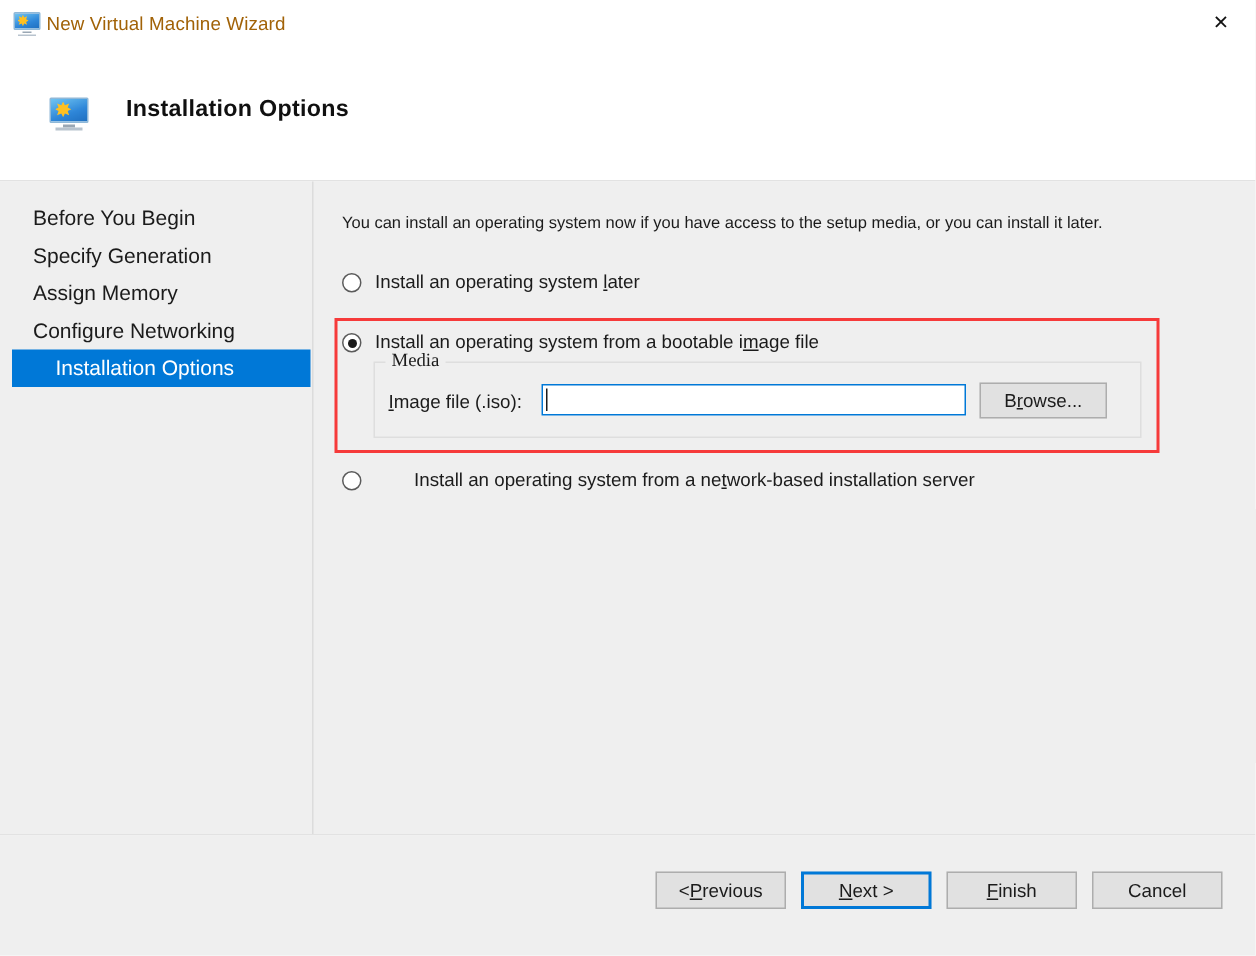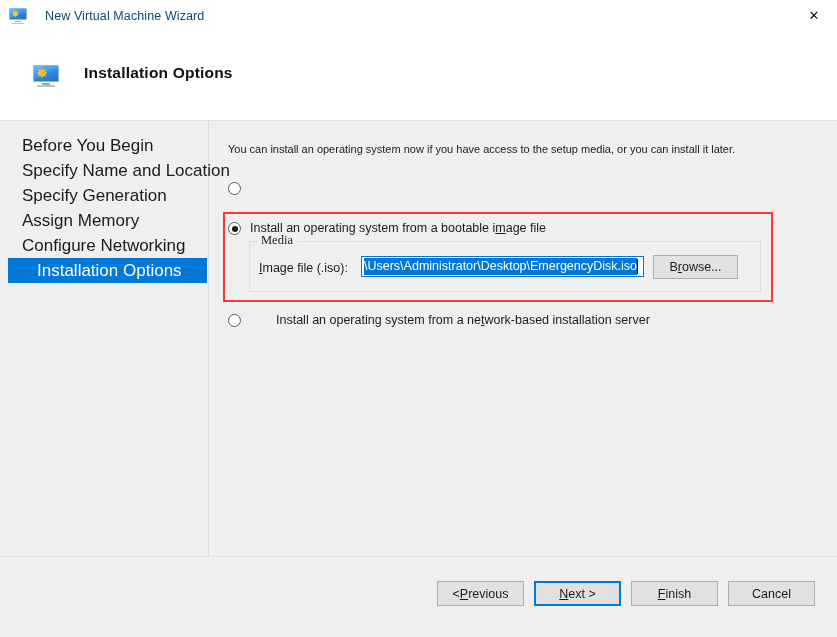--- a/index.html
+++ b/index.html
@@ -27,23 +27,23 @@
     display: flex;
     align-items: center;
   }
   .titlebar-icon {
     margin-left: 9px;
     width: 18px;
     height: 16px;
     position: relative;
   }
   .titlebar-title {
-    margin-left: 18px;
-    font-size: 12.5px;
-    color: #0c4a6e;
+    margin-left: 4px;
+    font-size: 12.5px;
+    color: #a16207;
     letter-spacing: 0.1px;
   }
   .titlebar-close {
     position: absolute;
     right: 0; top: 0;
     width: 46px;
     height: 31px;
     display: flex;
     align-items: center;
     justify-content: center;
@@ -115,21 +115,21 @@
   
   .sidebar {
     position: absolute;
     left: 0; top: 133px;
     width: 208px;
   }
   .sidebar-item {
     height: 25px;
     line-height: 25px;
     padding-left: 22px;
-    font-size: 17px;
+    font-size: 14px;
     color: #1b1b1b;
     white-space: nowrap;
   }
   .sidebar-item.selected {
     margin-left: 8px;
     margin-right: 1px;
     padding-left: 29px;
     background: #0078d7;
     color: #ffffff;
   }
@@ -359,47 +359,46 @@
   </div>
   <div class="header-title">Installation Options</div>
 </div>
 <div class="divider-top"></div>
 
 <div class="body-region"></div>
 <div class="divider-vert"></div>
 
 <div class="sidebar">
   <div class="sidebar-item">Before You Begin</div>
-  <div class="sidebar-item">Specify Name and Location</div>
   <div class="sidebar-item">Specify Generation</div>
   <div class="sidebar-item">Assign Memory</div>
   <div class="sidebar-item">Configure Networking</div>
   <div class="sidebar-item selected">Installation Options</div>
 </div>
 
 <div class="main">
 
   <div class="intro-text">You can install an operating system now if you have access to the setup media, or you can install it later.</div>
 
   <div class="radio-row r1">
     <span class="radio-mark"></span>
+    <span><span>Install an operating system </span><span class="acc">l</span><span>ater</span></span>
   </div>
 
   <div class="radio-row r2">
     <span class="radio-mark checked"></span>
     <span><span>Install an operating system from a bootable i</span><span class="acc">m</span><span>age file</span></span>
   </div>
 
   <div class="group-box"></div>
   <div class="group-legend">Media</div>
 
   <div class="field-label"><span class="acc">I</span><span>mage file (.iso):</span></div>
 
   <div class="text-input">
-    <span class="sel">\Users\Administrator\Desktop\EmergencyDisk.iso</span>
     <span class="caret"></span>
   </div>
 
   <div class="browse-btn">
       <span>B</span>
       <span class="acc">r</span>
       <span>owse...</span>
     </div>
 
   <div class="red-box"></div>

